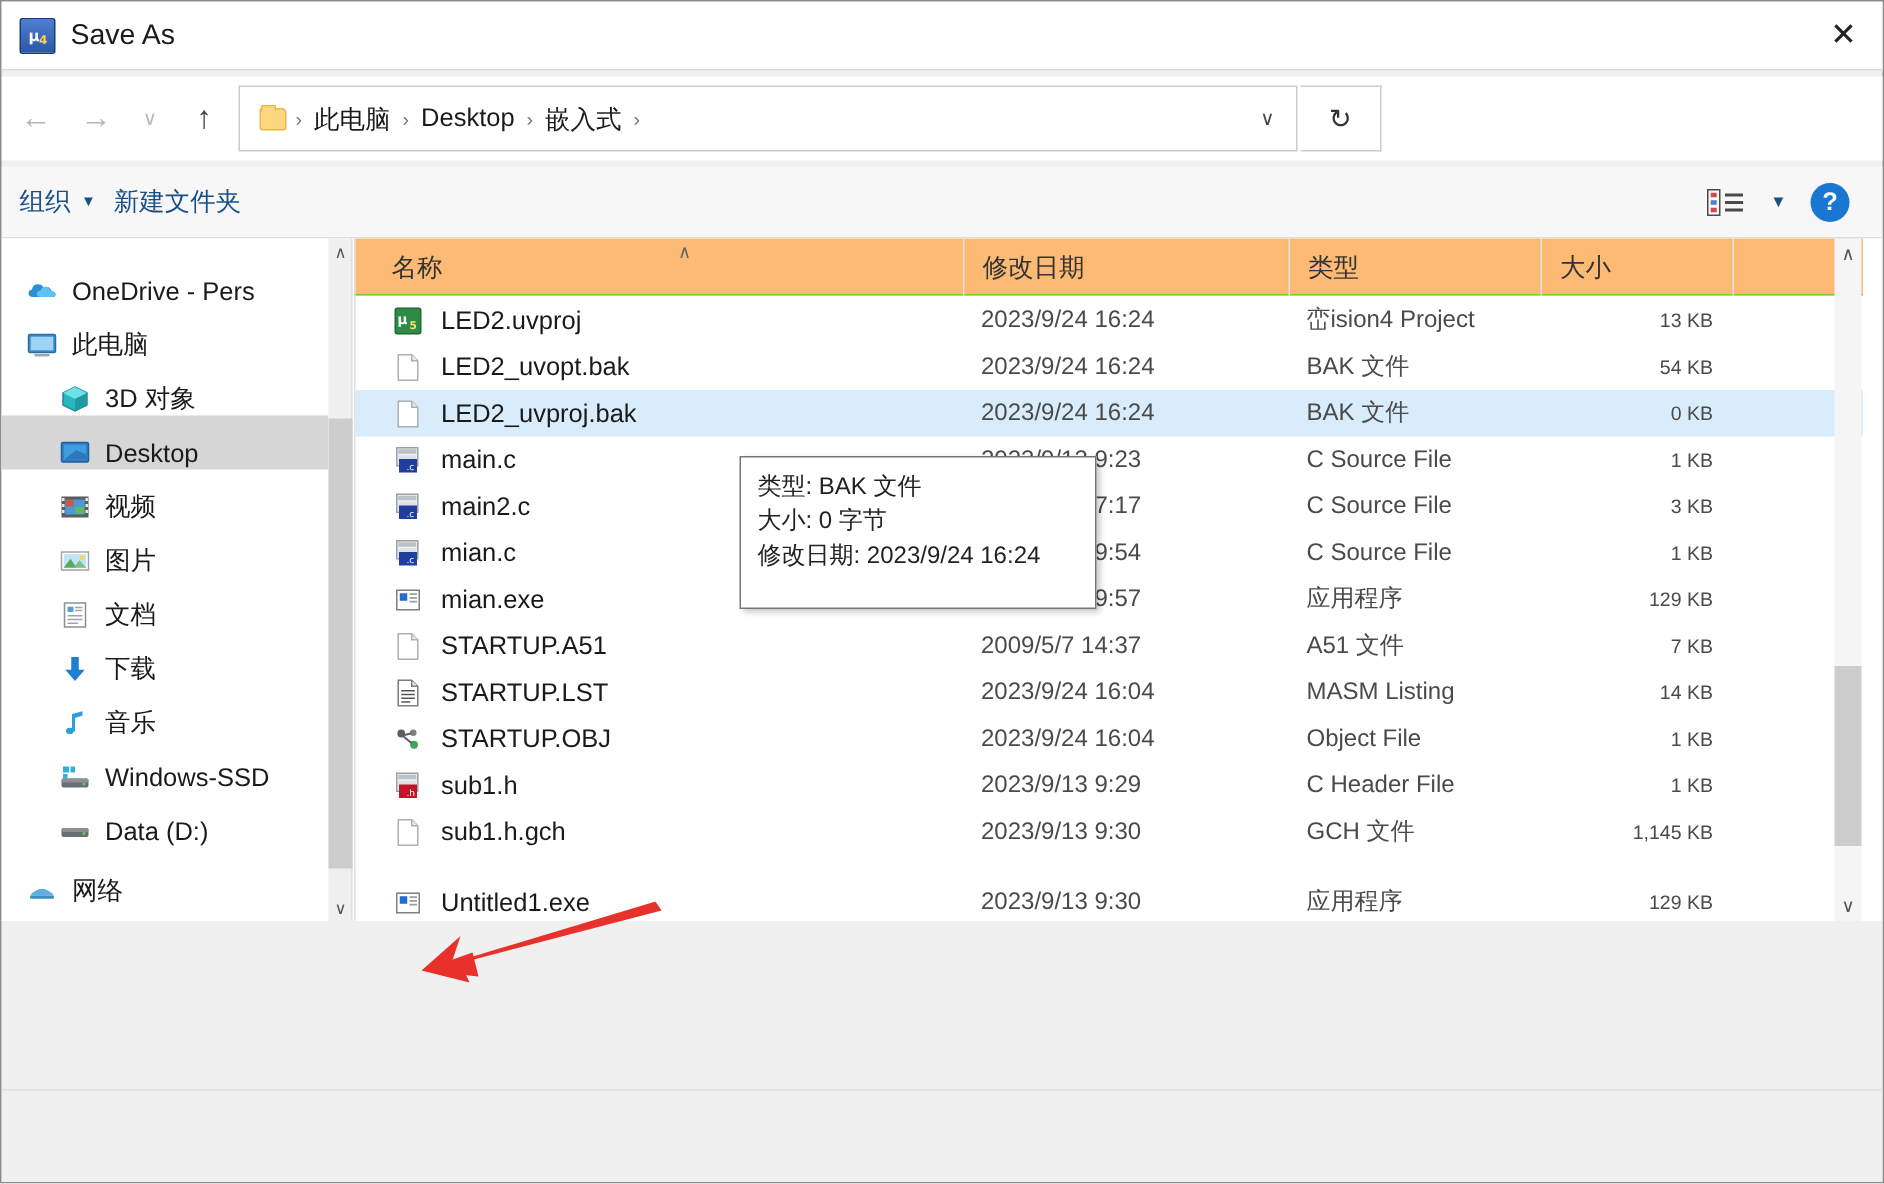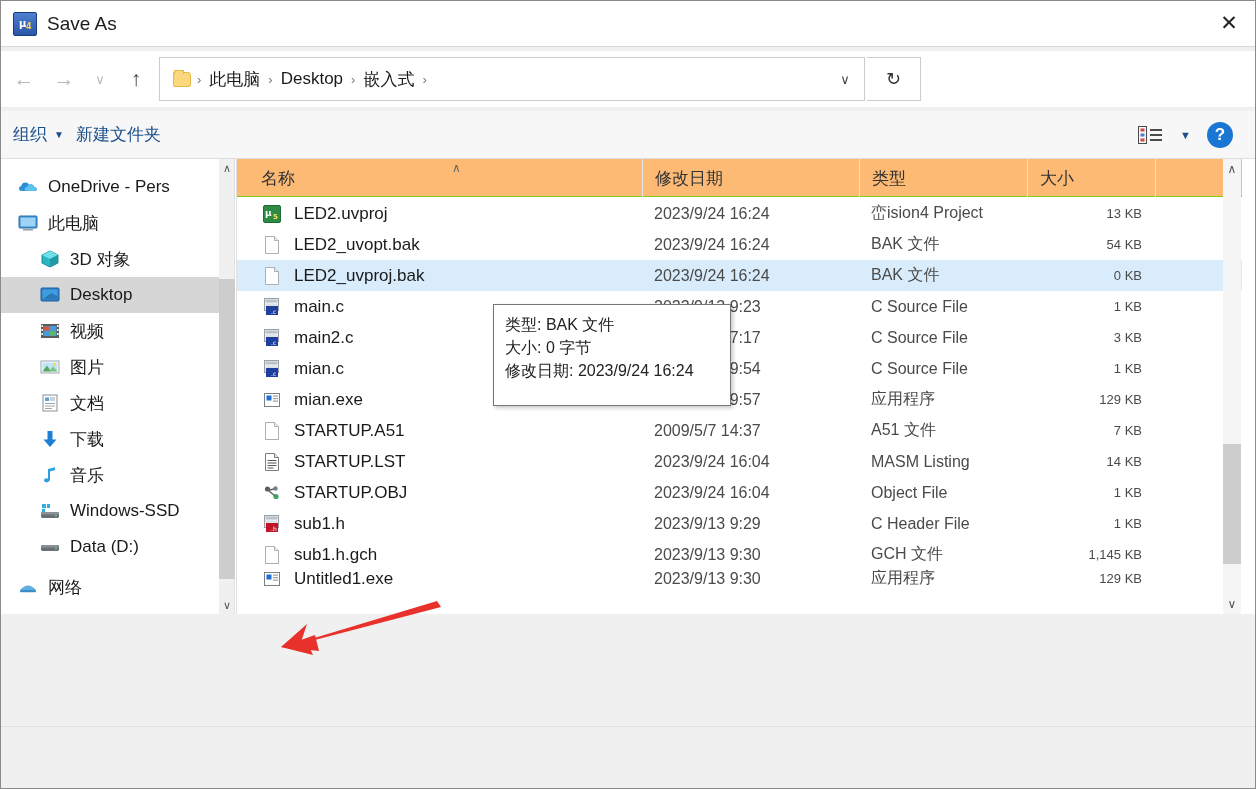--- a/index.html
+++ b/index.html
@@ -132,21 +132,21 @@
     position: absolute; left: 0; top: 158px; width: 1256px; height: 455px;
     background: #ffffff;
   }
 
   
   #sidebar {
     position: absolute; left: 0; top: 0; width: 218px; height: 455px;
     background: #ffffff; overflow: hidden;
   }
   .side-item {
-    height: 36px; display: flex; align-items: center;
+    height: 36px; display: flex; align-items: flex-end;
     font-size: 17px; color: #1a1a1a; white-space: nowrap;
   }
   .side-item.selected { background: #d6d6d6; }
   .side-item .sicon {
     width: 22px; height: 22px; margin-right: 9px;
     flex: 0 0 22px; display: flex; align-items: center; justify-content: center;
   }
   .lvl0 { padding-left: 16px; }
   .lvl1 { padding-left: 38px; }
   #sidebar-scrollbar {
@@ -674,21 +674,21 @@
               <path d="M12.5 1.5 L12.5 5.5 L16.5 5.5" fill="#e9ebed" stroke="#aab0b6"></path>
             </svg>
           </span>
           <span>sub1.h.gch</span>
         </div>
         <div class="cell-date">2023/9/13 9:30</div>
         <div class="cell-type">GCH 文件</div>
         <div class="cell-size">1,145 KB</div>
       </div>
 
-      <div class="row" style="top:404px;">
+      <div class="row" style="top:427px;">
         <div class="cell-name">
           <span class="ficon">
             <svg width="20" height="20" viewBox="0 0 20 20">
               <rect x="2.5" y="3.5" width="15" height="13" fill="#ffffff" stroke="#7a8084"></rect>
               <rect x="4.5" y="5.5" width="5" height="5" fill="#1f6fd0"></rect>
               <rect x="11" y="5.5" width="5" height="1.2" fill="#9aa0a6"></rect>
               <rect x="11" y="8" width="5" height="1.2" fill="#9aa0a6"></rect>
               <rect x="11" y="10.5" width="5" height="1.2" fill="#9aa0a6"></rect>
             </svg>
           </span>

